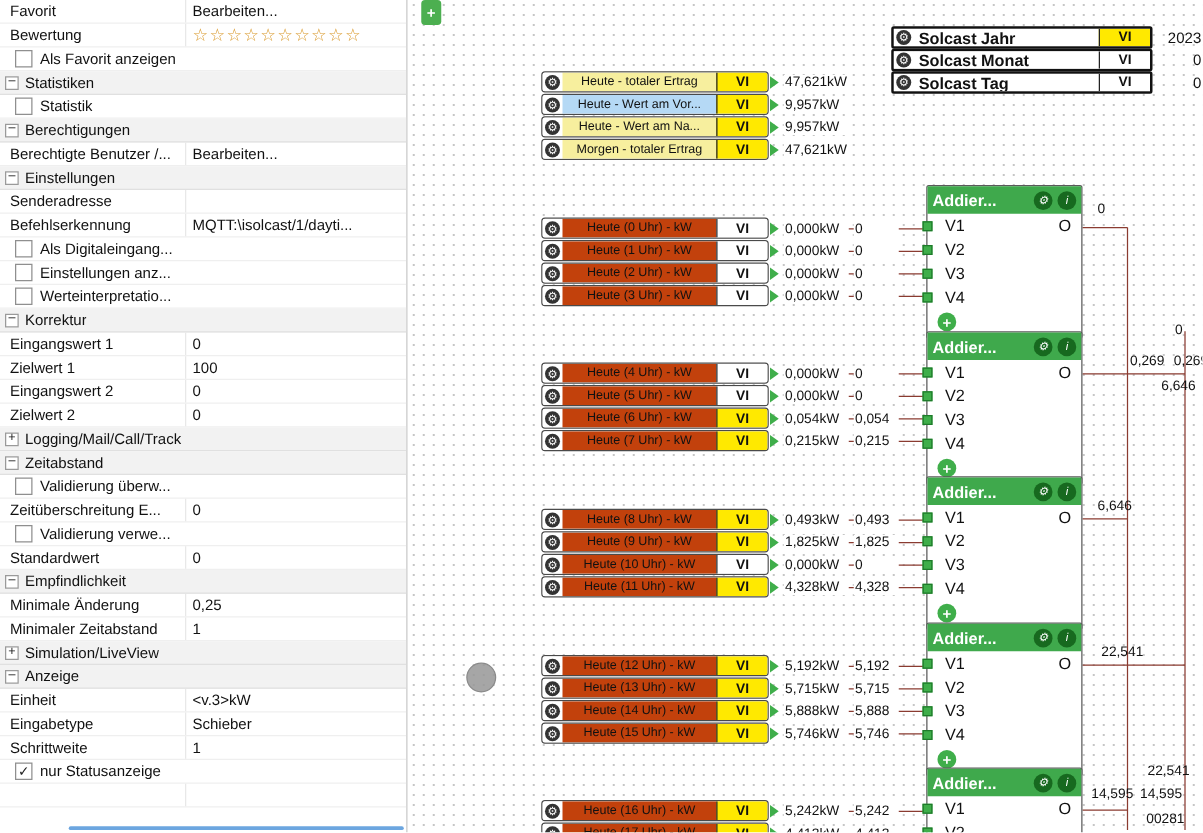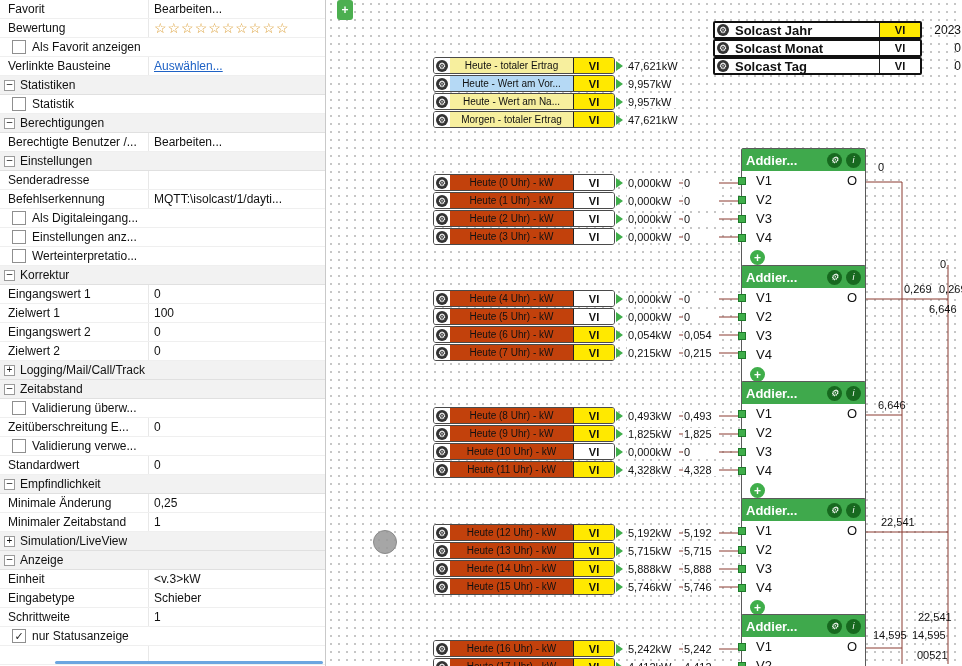--- a/index.html
+++ b/index.html
@@ -94,25 +94,20 @@
 
       <span class="lp-label">Bewertung</span>
       <span class="lp-value">☆☆☆☆☆☆☆☆☆☆</span>
     </div>
     <div class="lp-row check">
 
       <span class="checkbox"></span>
       <span class="lp-label">Als Favorit anzeigen</span>
 
     </div>
-    <div class="lp-row prop link">
-
-      <span class="lp-label">Verlinkte Bausteine</span>
-      <span class="lp-value">Auswählen...</span>
-    </div>
     <div class="lp-row section open">
       <span class="expander"></span>
 
       <span class="lp-label">Statistiken</span>
 
     </div>
     <div class="lp-row check">
 
       <span class="checkbox"></span>
       <span class="lp-label">Statistik</span>
@@ -738,16 +733,16 @@
   <span class="wire-label" style="left: 551px; top: 161px;">0</span>
       <span class="wire-label" style="left: 613px; top: 258px;">0</span>
       <span class="wire-label" style="left: 577px; top: 283px;">0,269</span>
       <span class="wire-label" style="left: 612px; top: 283px;">0,269</span>
       <span class="wire-label" style="left: 602px; top: 303px;">6,646</span>
       <span class="wire-label" style="left: 551px; top: 399px;">6,646</span>
       <span class="wire-label" style="left: 554px; top: 516px;">22,541</span>
       <span class="wire-label" style="left: 591px; top: 611px;">22,541</span>
       <span class="wire-label" style="left: 546px; top: 629px;">14,595</span>
       <span class="wire-label" style="left: 585px; top: 629px;">14,595</span>
-      <span class="wire-label" style="left: 590px; top: 649px;">00521</span>
+      <span class="wire-label" style="left: 590px; top: 649px;">00281</span>
     </div>
 
 </main>
 
 </body></html>

